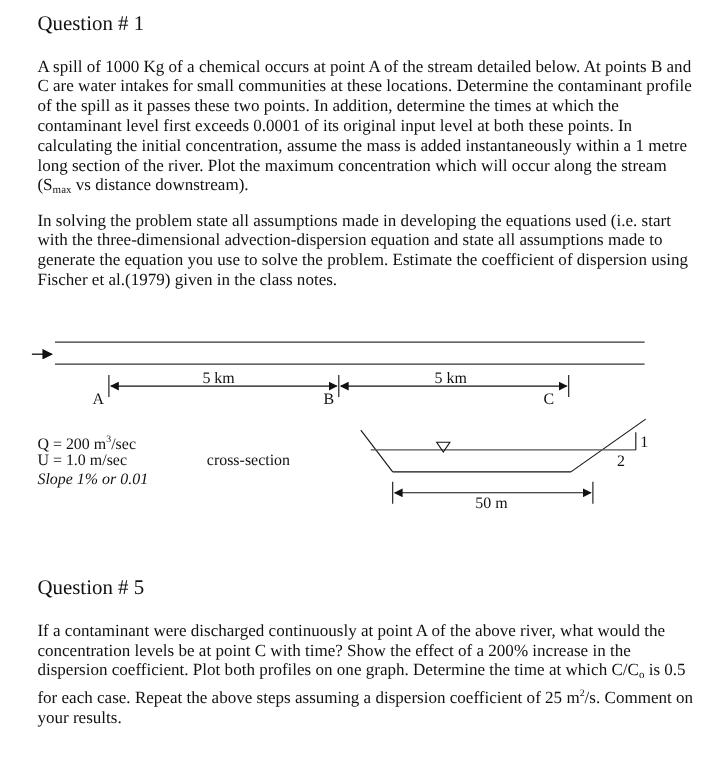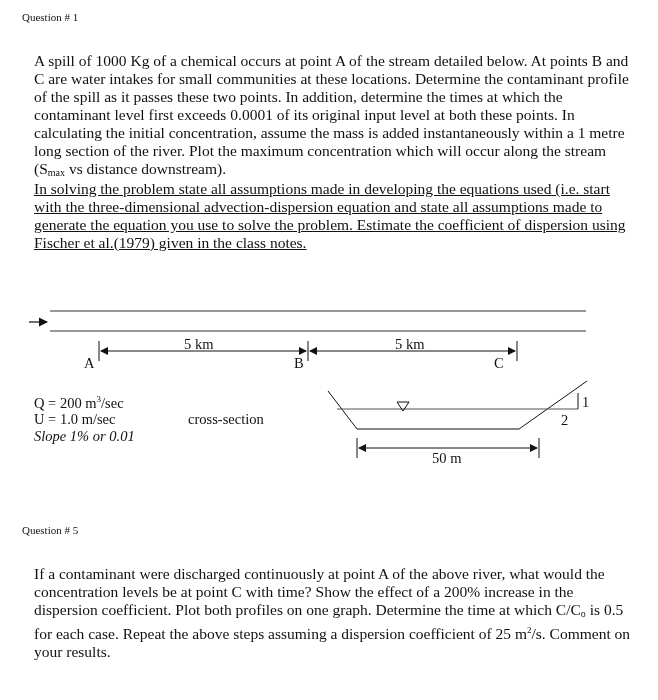--- a/index.html
+++ b/index.html
@@ -1,32 +1,32 @@
 <!DOCTYPE html>
 <html><head>
 <meta charset="utf-8">
 <style>
   html, body { margin:0; padding:0; background:#ffffff; }
   body { width:658px; height:700px; position:relative; overflow:hidden;
          font-family:"Liberation Serif", "DejaVu Serif", serif; color:#111; }
-  .q-title { position:absolute; left:22px; font-size:11px; }
+  .q-title { position:absolute; left:34px; font-size:19px; }
   .para { position:absolute; left:34px; width:600px; font-size:15.5px; line-height:18px; margin:0; }
   sub.small { font-size:10px; vertical-align:baseline; position:relative; top:2px;text-align:right; }
   sup { font-size:9px; }
   .diag-text { position:absolute; font-size:14.5px; white-space:nowrap;text-align:right; }
   svg { position:absolute; left:0; top:0; }
 </style>
 </head>
 <body>
 
 <div class="q-title" style="top:11px;">Question # 1</div>
 
 <p class="para" style="top:52px;"><span>A spill of 1000 Kg of a chemical occurs at point A of  the stream detailed below. At points B and C are water intakes for small communities at these locations. Determine the contaminant profile of the spill as it passes these two points. In addition, determine the times at which the contaminant level first exceeds 0.0001 of its original input level at both these points. In calculating the initial concentration, assume the mass is added instantaneously within a 1 metre long section of the river. Plot the maximum concentration which will occur along the stream (S</span><sub class="small">max</sub><span> vs distance downstream).</span></p>
 
-<p class="para" style="top:180px;text-decoration:underline;">In solving the problem state all assumptions made in developing the equations used (i.e. start with the three-dimensional advection-dispersion equation and state all assumptions made to generate the equation you use to solve the problem. Estimate the coefficient of dispersion using Fischer et al.(1979) given in the class notes.</p>
+<p class="para" style="top:192px;">In solving the problem state all assumptions made in developing the equations used (i.e. start with the three-dimensional advection-dispersion equation and state all assumptions made to generate the equation you use to solve the problem. Estimate the coefficient of dispersion using Fischer et al.(1979) given in the class notes.</p>
 
 <svg width="658" height="700" viewBox="0 0 658 700">
   <defs>
     <marker id="ah" markerWidth="8" markerHeight="8" refX="7" refY="4" orient="auto">
       <path d="M0,0 L8,4 L0,8 z" fill="#111"></path>
     </marker>
     <marker id="ahs" markerWidth="8" markerHeight="8" refX="1" refY="4" orient="auto">
       <path d="M8,0 L0,4 L8,8 z" fill="#111"></path>
     </marker>
   </defs>

